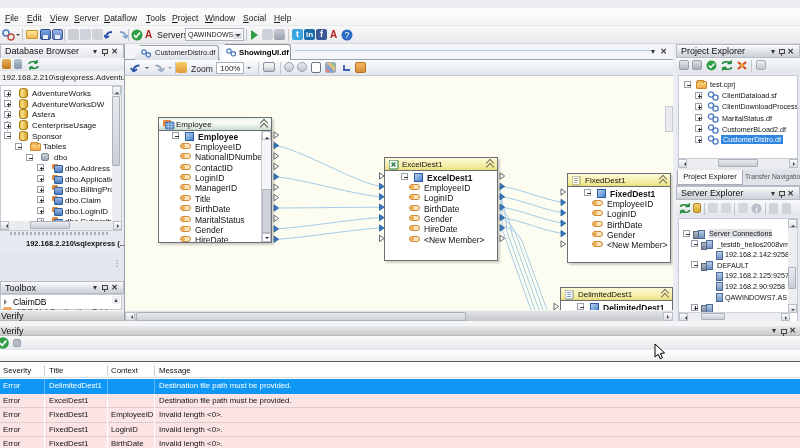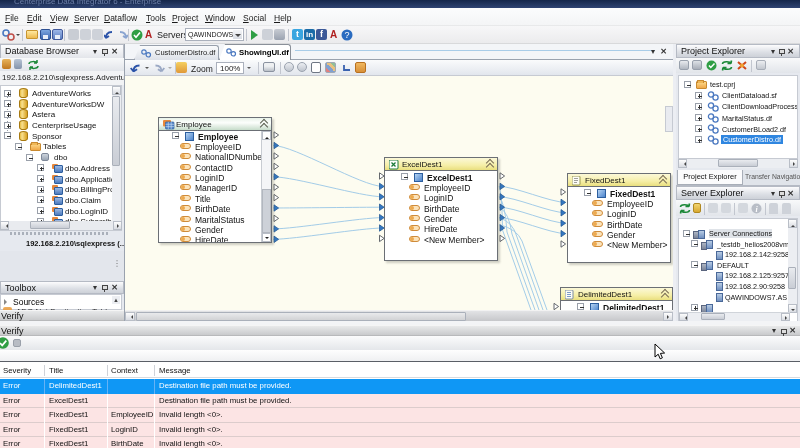--- a/index.html
+++ b/index.html
@@ -58,23 +58,20 @@
 .srv.one:before{display:none}
 
 .vbar{background:linear-gradient(#e8e9ea,#c9cacc);border-top:1px solid #f5f5f5;border-bottom:1px solid #b8b9bb;font-size:9px;color:#111;line-height:11px}
 .grid{position:absolute;left:0;width:800px;font-size:7.8px;color:#111}
 .grow{position:absolute;left:0;width:800px;height:14.6px;line-height:14.6px;white-space:nowrap}
 .gcell{position:absolute;top:0;padding-left:3px}
 </style></head>
 <body>
 <div id="app">
 
-<div class="abs titlebar">
-      <span>Centerprise Data Integrator 6 - Enterprise</span>
-    </div>
 
 <div class="abs menubar">
  <i style="left:5px"><u>F</u>ile</i>
       <i style="left:27px"><u>E</u>dit</i>
       <i style="left:50px"><u>V</u>iew</i>
  <i style="left:74px"><u>S</u>erver</i>
       <i style="left:104px"><u>D</u>ataflow</i>
       <i style="left:146px"><u>T</u>ools</i>
  <i style="left:172px"><u>P</u>roject</i>
       <i style="left:205px"><u>W</u>indow</i>
@@ -238,21 +235,21 @@
  <div class="abs" style="left:0;top:192px;width:124px;height:15px;font-size:7.5px;font-weight:bold;color:#111;line-height:15px;padding-left:26px;white-space:nowrap">192.168.2.210\sqlexpress (...</div>
 
  <div class="abs" style="left:0;top:207px;width:124px;height:30px;background:#e3e6ec"></div>
  <div class="abs" style="right:3px;top:215px;font-size:8px;color:#666">⋮</div>
 
  <div class="abs phdr" style="left:0;top:237px;width:124px;height:13px">Toolbox
    <span class="pbtn" style="right:26px;top:2px">▾</span><span class="pin" style="right:16px;top:2px"></span><span class="pbtn" style="right:5px;top:2px;font-weight:bold">✕</span>
  </div>
  <div class="abs" style="left:0;top:250px;width:122px;height:16px;background:#fff;border:1px solid #c6cad2;font-size:8.5px">
    <span class="arr" style="left:3px;top:4px;border:3px solid transparent;border-left-color:#888"></span>
-   <span style="position:absolute;left:12px;top:2px">Sources</span>
+   <span style="position:absolute;left:12px;top:2px">ClaimDB</span>
    <span class="abs" style="right:1px;top:1px;width:8px;height:8px;background:#eceef2;text-align:center;font-size:6px;line-height:8px;color:#444">▲</span>
    <div class="abs" style="left:2px;top:12px;width:110px;height:4px;overflow:hidden">
      <span class="ti" style="left:0;top:0;width:9px;height:9px;background:linear-gradient(#f0b060,#d08030)"></span>
      <span style="position:absolute;left:13px;top:0;font-size:8px;color:#333">ADO Net Destination Table</span>
    </div>
  </div>
 </div>
 
 <div class="abs" id="center" style="left:124px;top:44px;width:548px;height:277px;border-left:1px solid #9aa2ae">
 

